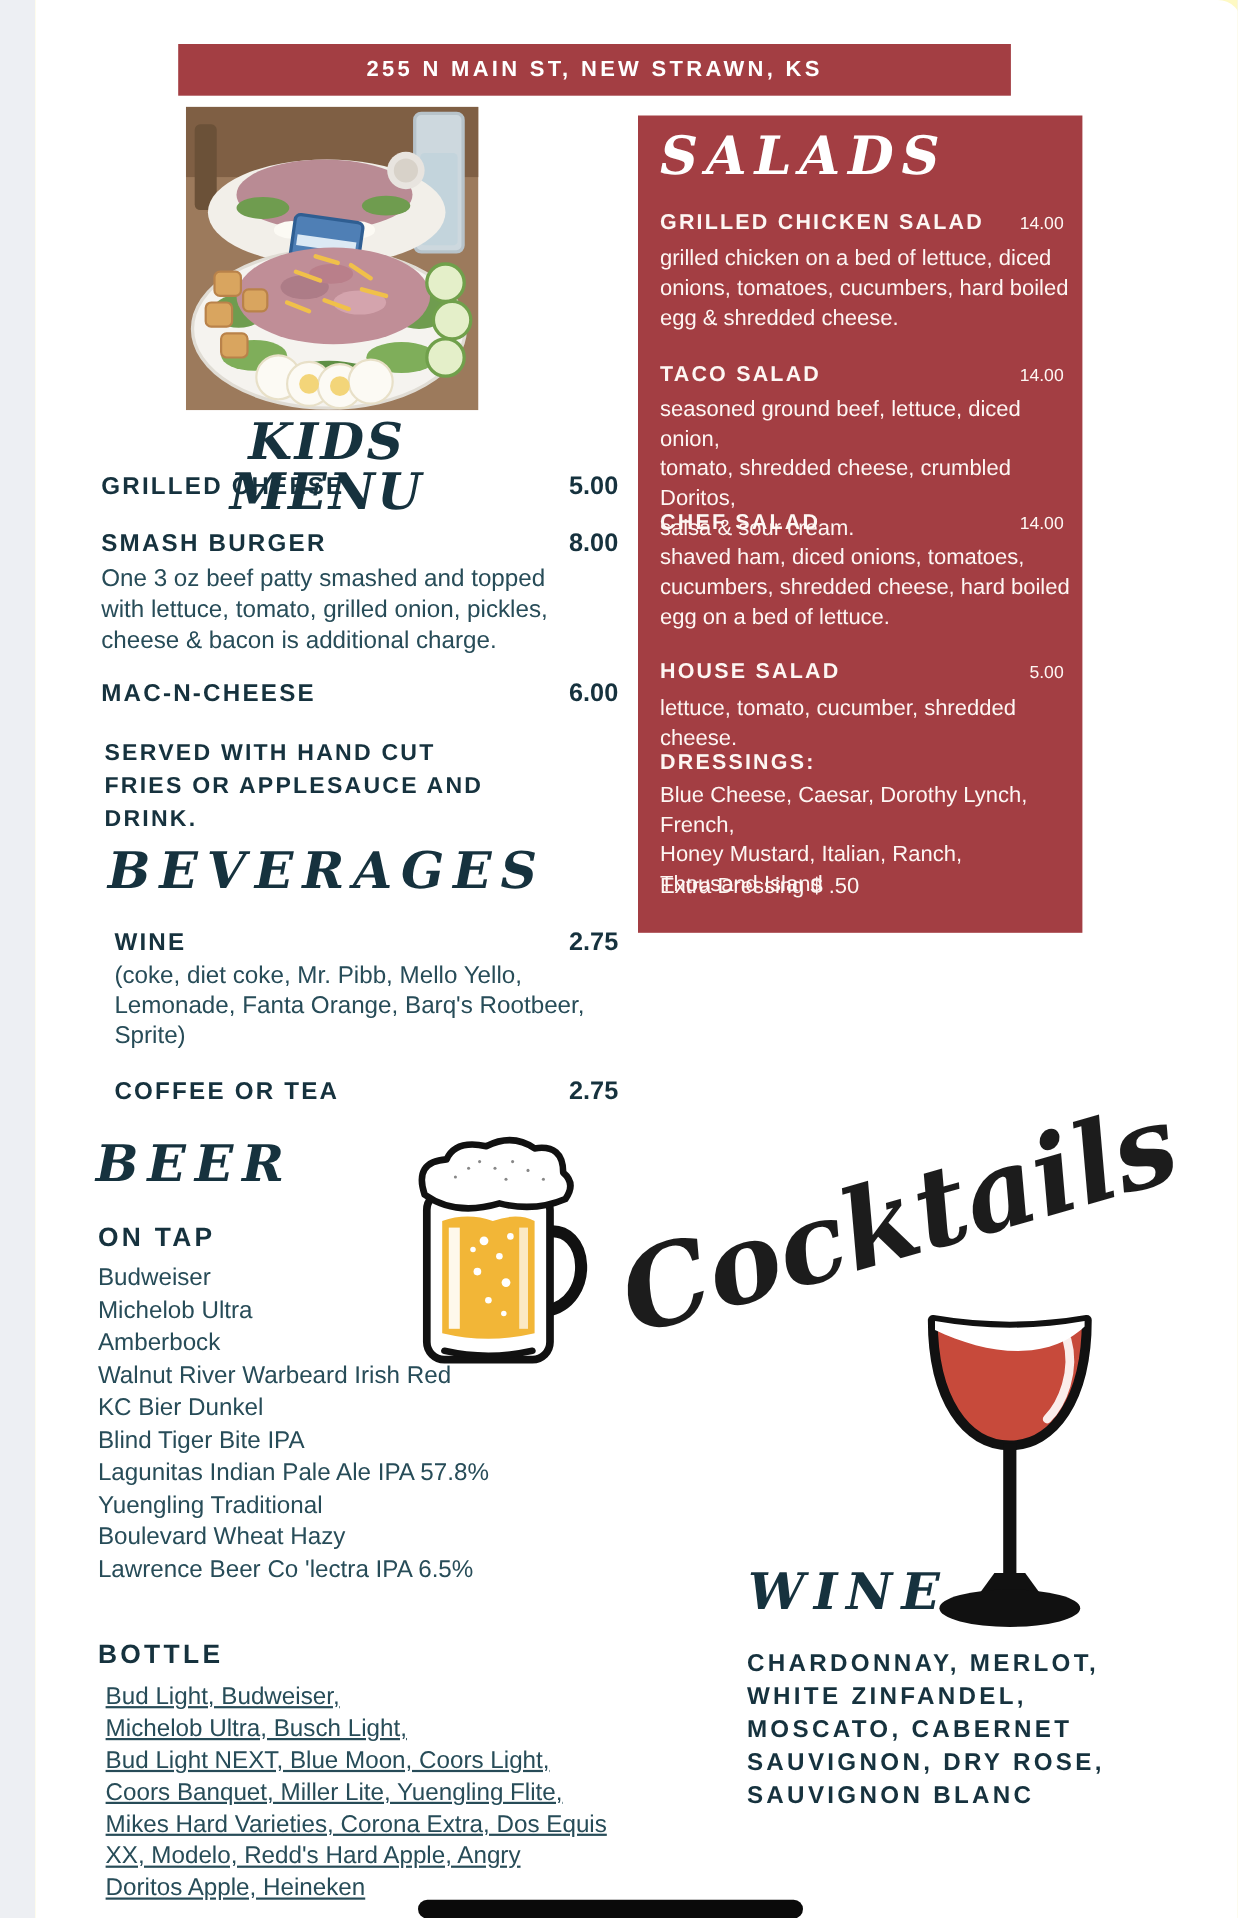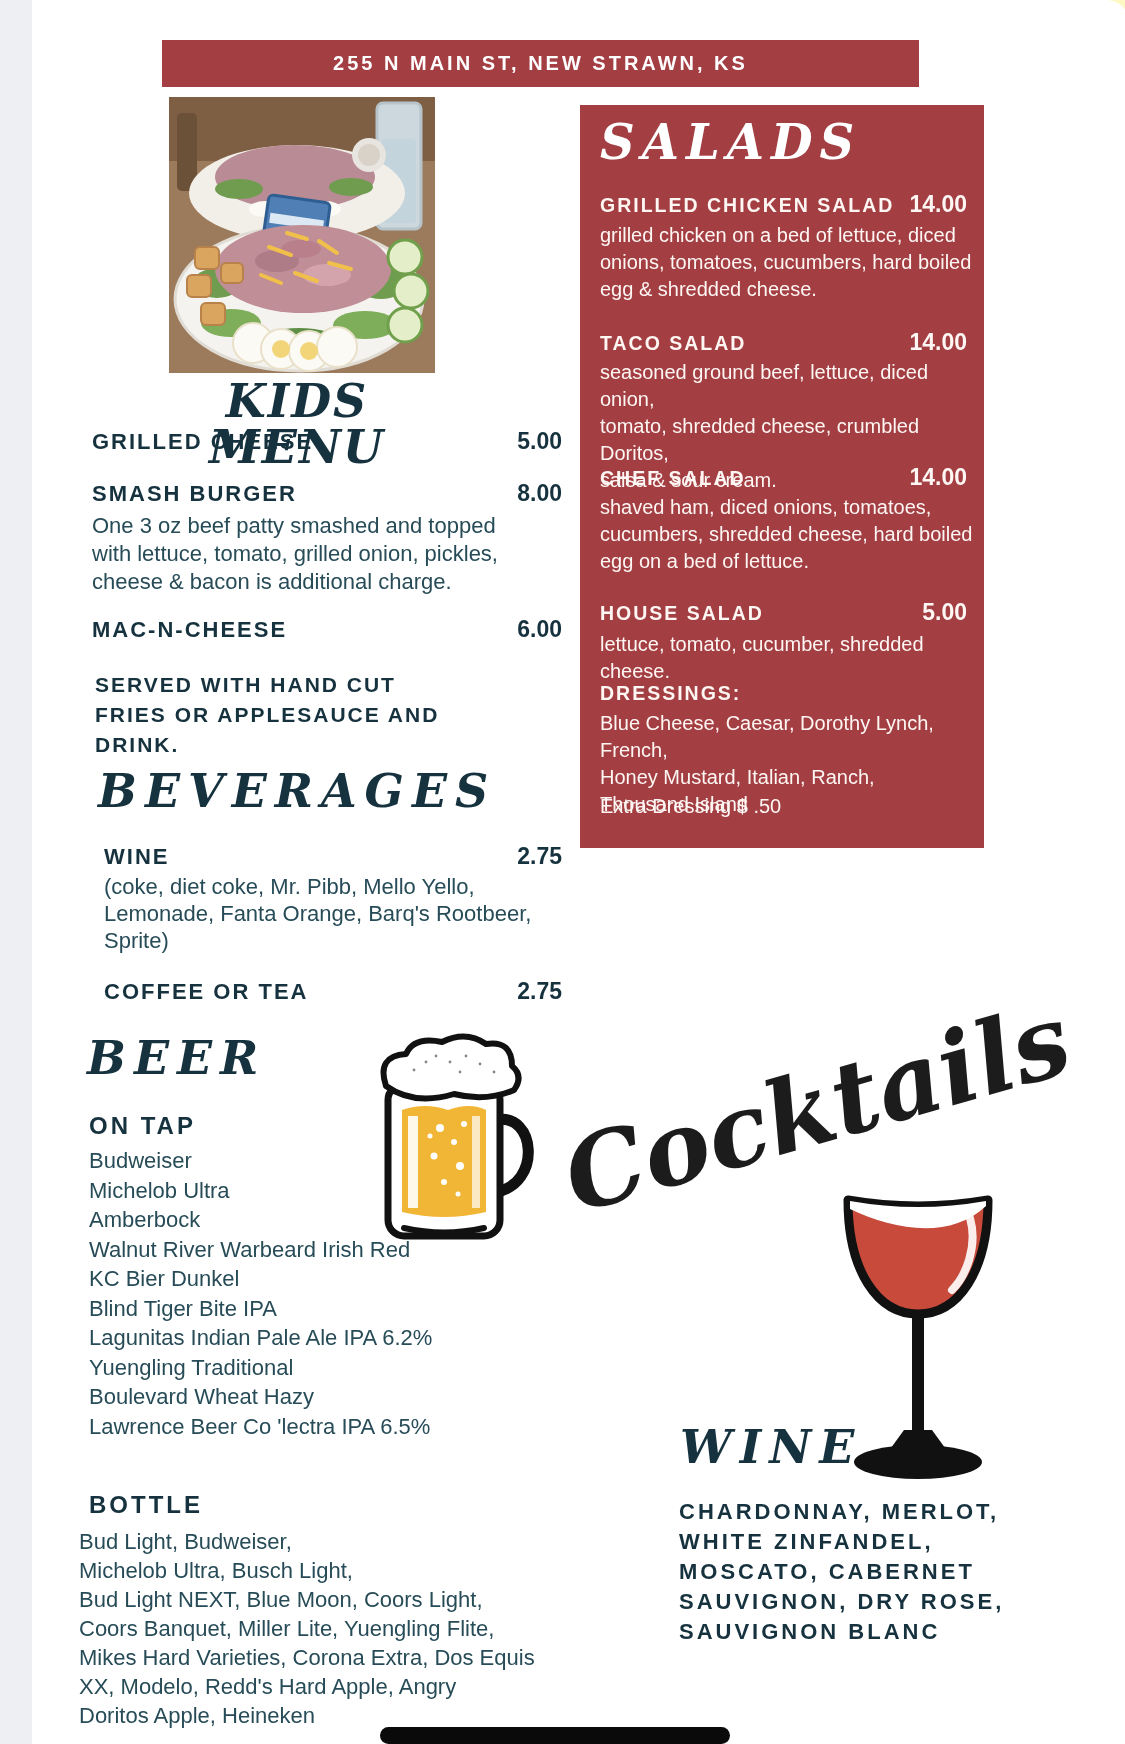--- a/index.html
+++ b/index.html
@@ -27,21 +27,21 @@
   .list div{white-space:nowrap;}
   .sublabel{position:absolute;font-weight:bold;font-size:24px;letter-spacing:3px;line-height:1;}
 
   
   .panel{position:absolute;left:548px;top:105px;width:404px;height:743px;background:#a33e43;
          color:#fdf6f3;overflow:hidden;}
   .panel .heading{color:#fff;}
   .p-row{position:absolute;left:20px;right:17px;display:flex;justify-content:space-between;
          align-items:baseline;line-height:1;}
   .p-name{font-weight:bold;font-size:19.5px;letter-spacing:2px;white-space:nowrap;}
-  .p-price{font-weight:bold;font-size:23px;}
+  .p-price{font-weight:normal;font-size:16px;}
   .p-desc{position:absolute;left:20px;font-size:20px;line-height:27px;white-space:pre-line;}
 
   
   .wine-list{position:absolute;left:647px;top:1497px;font-weight:bold;font-size:22px;
              letter-spacing:3px;line-height:30px;color:#16323e;}
   .wine-list div{white-space:nowrap;}
 
   .cocktails{position:absolute;left:505px;top:1058px;width:560px;text-align:center;
              font-family:"DejaVu Serif",serif;font-style:italic;font-weight:bold;
              font-size:100px;color:#1c1c1c;transform:rotate(-16deg);line-height:1;}
@@ -160,28 +160,28 @@
   <div class="heading abs" style="left:55px;top:1035px;font-size:46px;letter-spacing:8px;">BEER</div>
 
   <div class="sublabel" style="left:57px;top:1114px;">ON TAP</div>
   <div class="list" style="left:57px;top:1146px;width:500px;">
     <div>Budweiser</div>
     <div>Michelob Ultra</div>
     <div>Amberbock</div>
     <div>Walnut River Warbeard Irish Red</div>
     <div>KC Bier Dunkel</div>
     <div>Blind Tiger Bite IPA</div>
-    <div>Lagunitas Indian Pale Ale IPA 6.2%</div>
+    <div>Lagunitas Indian Pale Ale IPA 57.8%</div>
     <div>Yuengling Traditional</div>
     <div>Boulevard Wheat Hazy</div>
     <div>Lawrence Beer Co 'lectra IPA 6.5%</div>
   </div>
 
   <div class="sublabel" style="left:57px;top:1493px;">BOTTLE</div>
-  <div class="list" style="left:47px;top:1527px;width:520px;line-height:29px;">
+  <div class="list" style="left:64px;top:1527px;width:520px;line-height:29px;text-decoration:underline;">
     <div>Bud Light, Budweiser,</div>
     <div>Michelob Ultra, Busch Light,</div>
     <div>Bud Light NEXT, Blue Moon, Coors Light,</div>
     <div>Coors Banquet, Miller Lite, Yuengling Flite,</div>
     <div>Mikes Hard Varieties, Corona Extra, Dos Equis</div>
     <div>XX, Modelo, Redd's Hard Apple, Angry</div>
     <div>Doritos Apple, Heineken</div>
   </div>
 
   <svg class="abs" style="left:338px;top:1032px;" width="175" height="215" viewBox="0 0 175 215">

